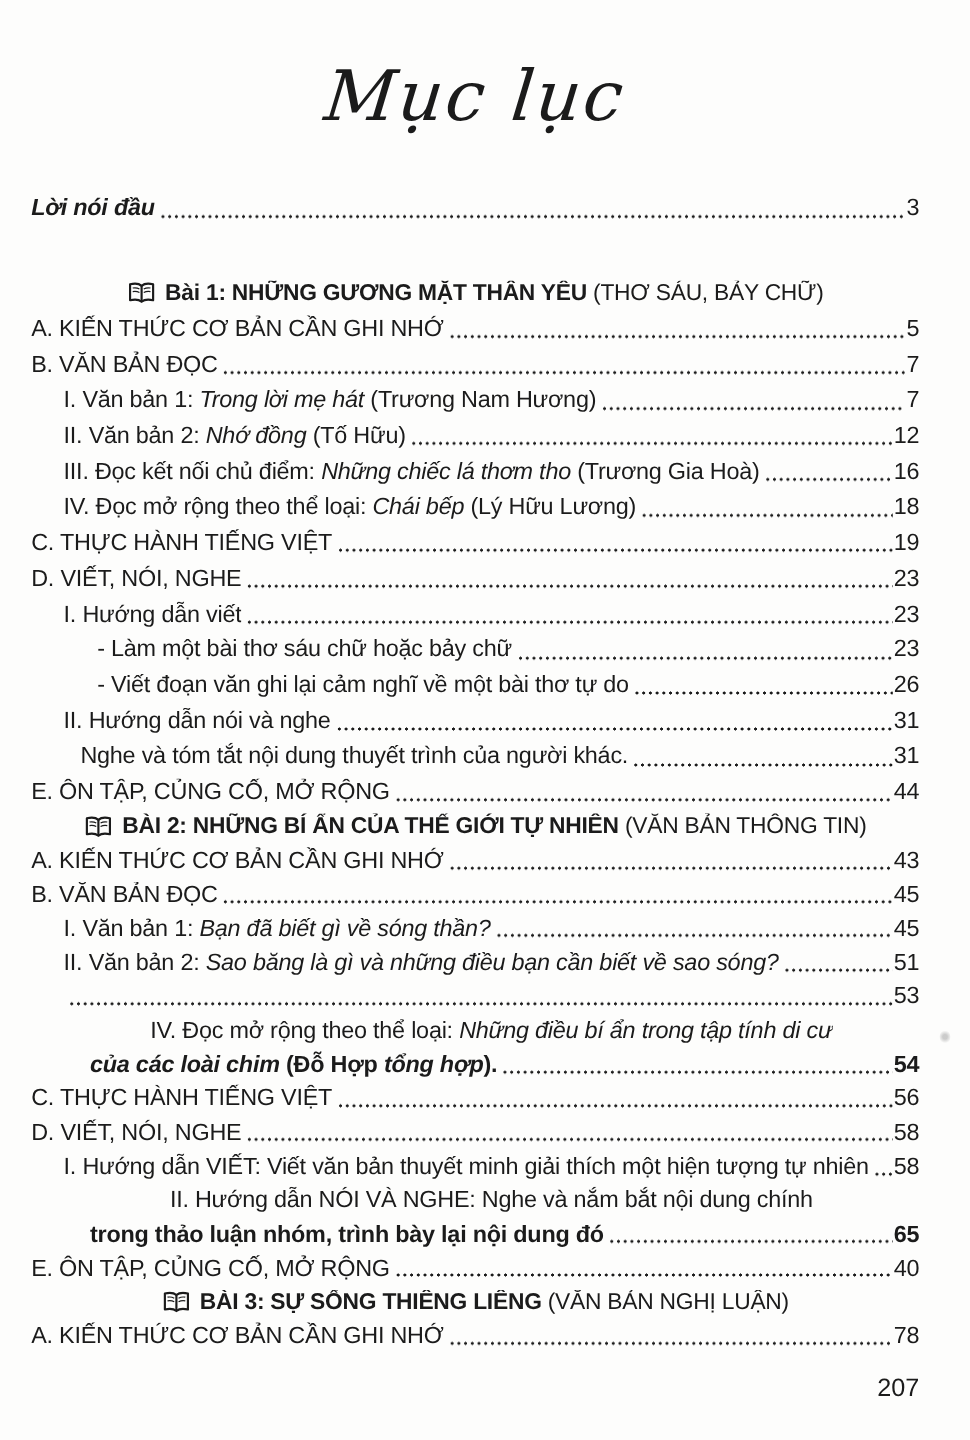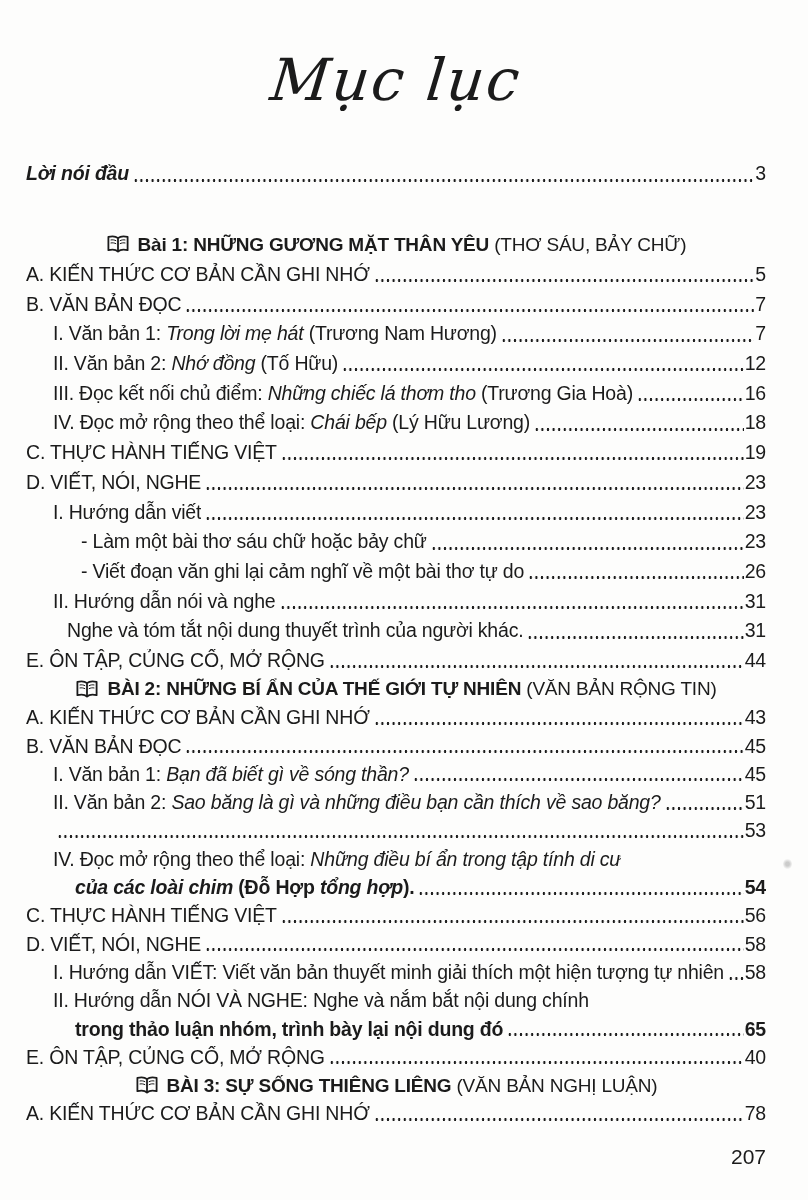--- a/index.html
+++ b/index.html
@@ -37,21 +37,21 @@
     align-items:center;
     height:var(--rh);
     font-size:19.5px;
     letter-spacing:-0.2px;
     white-space:nowrap;
   }
   .row.gap{margin-top:41.3px;}
   .row.heading{justify-content:center;font-size:19px;}
   .row.heading .bd{font-weight:700;}
   .lvl0{padding-left:0;align-items:center;}
-  .lvl1{padding-left:27px;}
+  .lvl1{padding-left:27px;justify-content:center;}
   .lvl2{padding-left:55px;}
   .lvl3{padding-left:41px;}
   .lvl4{padding-left:49px;font-weight:bold;}
   .label{white-space:pre-wrap;flex-shrink:1;overflow:hidden;}
   .it{font-style:italic;}
   .bd{font-weight:700;}
   .bi{font-style:italic;font-weight:700;}
   .leader{
     flex:1 1 auto;
     min-width:10px;
@@ -184,39 +184,39 @@
       <path d="M12 3.2 C10 1.4 6.2 1 2.4 1.9 L2.4 15.2 C6.2 14.3 10 14.7 12 16.5 C14 14.7 17.8 14.3 21.6 15.2 L21.6 1.9 C17.8 1 14 1.4 12 3.2 Z"></path>
       <path d="M12 3.2 L12 16.5"></path>
     </g>
     <g fill="none" stroke="#1b1b1b" stroke-width="1">
       <path d="M4.6 5 C6.6 4.6 8.6 4.9 10.2 5.8"></path>
       <path d="M4.6 8 C6.6 7.6 8.6 7.9 10.2 8.8"></path>
       <path d="M13.8 5.8 C15.4 4.9 17.4 4.6 19.4 5"></path>
       <path d="M13.8 8.8 C15.4 7.9 17.4 7.6 19.4 8"></path>
     </g>
   </svg>
-        <span class="label"><span class="bd">BÀI 2: NHỮNG BÍ ẨN CỦA THẾ GIỚI TỰ NHIÊN</span><span> (VĂN BẢN RỘNG TIN)</span></span>
+        <span class="label"><span class="bd">BÀI 2: NHỮNG BÍ ẨN CỦA THẾ GIỚI TỰ NHIÊN</span><span> (VĂN BẢN THÔNG TIN)</span></span>
       </div>
       <div class="row lvl0">
         <span class="label"><span>A. KIẾN THỨC CƠ BẢN CẦN GHI NHỚ</span></span>
         <span class="leader"></span>
         <span class="pg">43</span>
       </div>
       <div class="row lvl0">
         <span class="label"><span>B. VĂN BẢN ĐỌC</span></span>
         <span class="leader"></span>
         <span class="pg">45</span>
       </div>
       <div class="row lvl1">
         <span class="label"><span>I. Văn bản 1: </span><span class="it">Bạn đã biết gì về sóng thần?</span></span>
         <span class="leader"></span>
         <span class="pg">45</span>
       </div>
       <div class="row lvl1">
-        <span class="label"><span>II. Văn bản 2: </span><span class="it">Sao băng là gì và những điều bạn cần thích về sao băng?</span></span>
+        <span class="label"><span>II. Văn bản 2: </span><span class="it">Sao băng là gì và những điều bạn cần biết về sao sóng?</span></span>
         <span class="leader"></span>
         <span class="pg">51</span>
       </div>
       <div class="row lvl1">
         <span class="leader"></span>
         <span class="pg">53</span>
       </div>
       <div class="row lvl1">
         <span class="label"><span>IV. Đọc mở rộng theo thể loại: </span><span class="it">Những điều bí ẩn trong tập tính di cư</span></span>
       </div>

